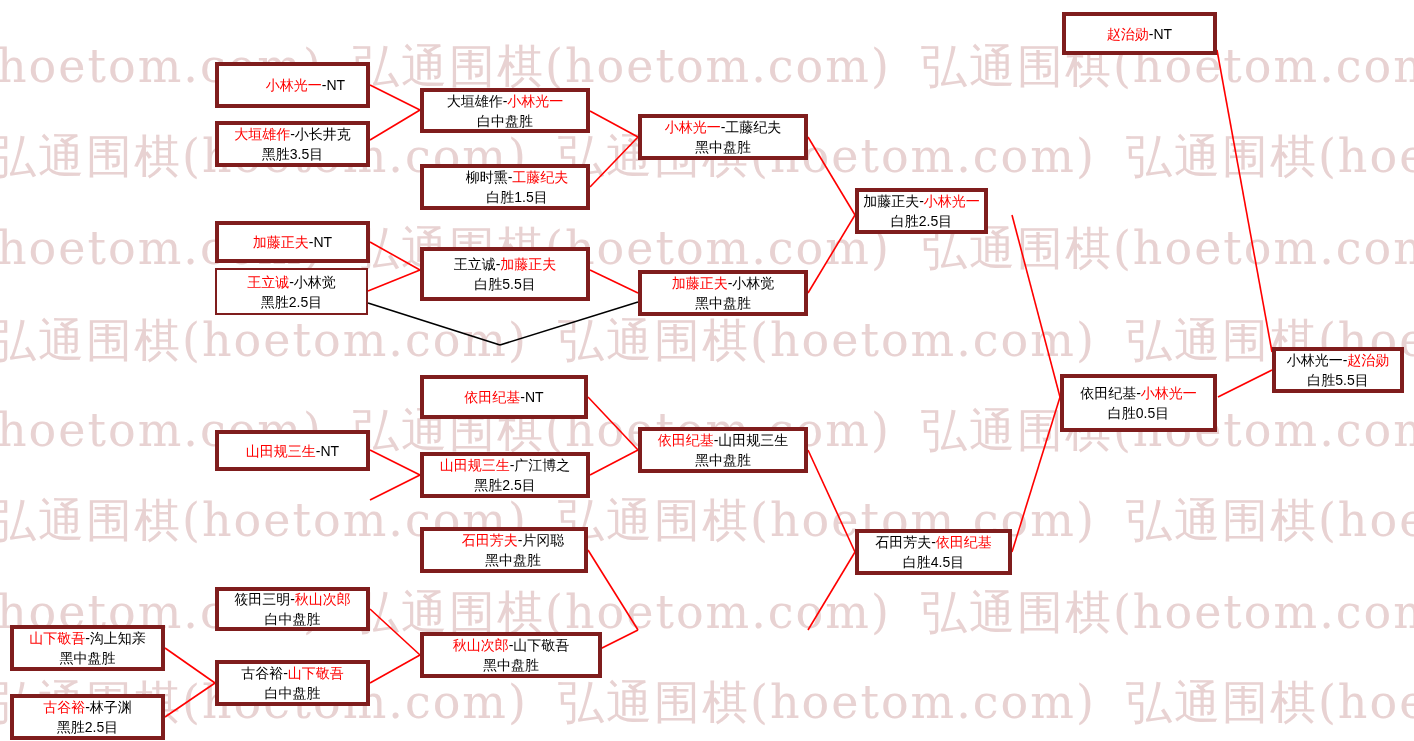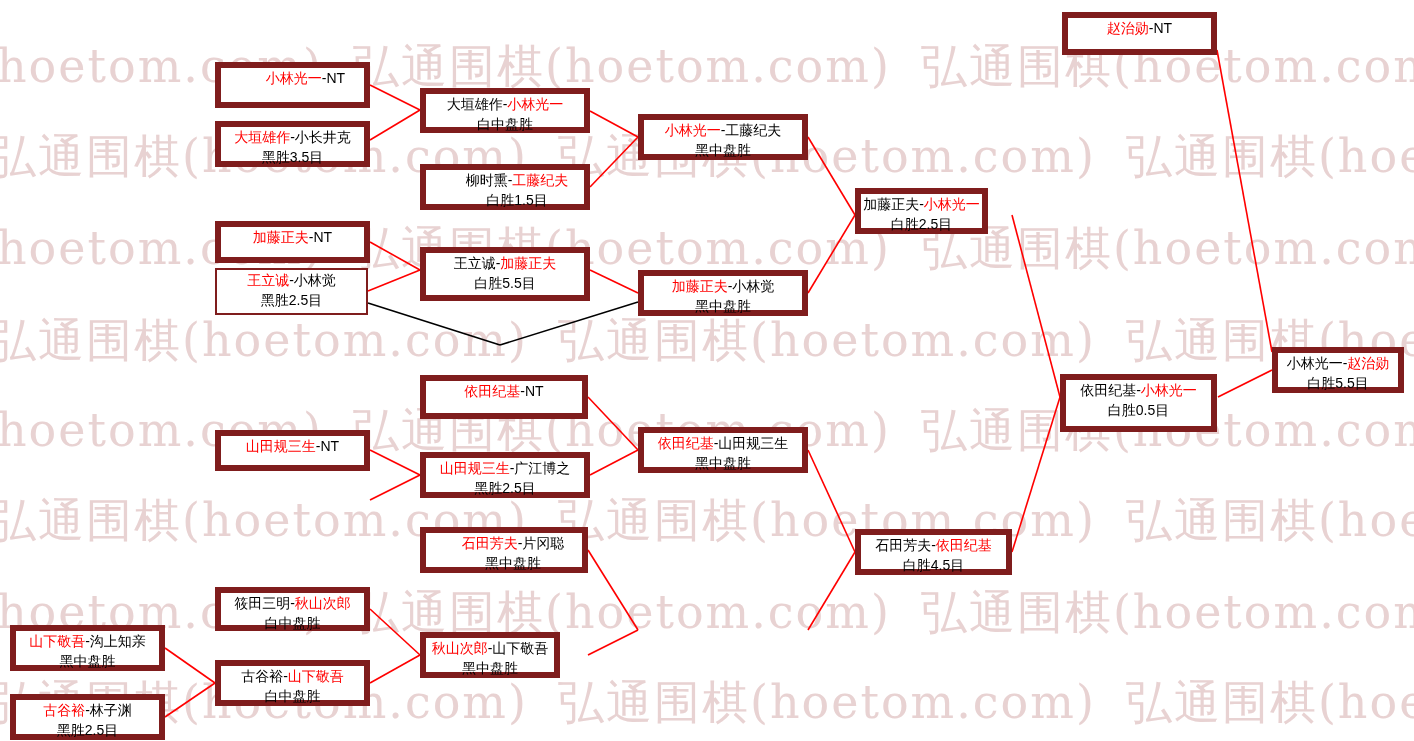--- a/index.html
+++ b/index.html
@@ -23,23 +23,24 @@
     letter-spacing: 2px;
   }
   .wm-row span { margin-right: 30px; }
   
   #wires { position: absolute; left: 0; top: 0; z-index: 1; }
   
   #boxes { position: absolute; inset: 0; z-index: 2; }
   .match {
     position: absolute;
     background: #ffffff;
-    border: 6px solid #7f1d1d;
+    border: 4px solid #7f1d1d;
     display: flex;
     flex-direction: column;
+    justify-content: center;
     align-items: center;
     text-align: center;
     font-size: 14px;
     line-height: 20px;
     color: #000000;
   }
   .match.bold { border-width: 2px; }
   .match .l1 { white-space: nowrap; }
   .match .l2 { white-space: nowrap; }
   .win { color: var(--win, #ff0000); }
@@ -141,21 +142,21 @@
         <div class="l2"></div>
       </div>
       <div class="match" style="left: 420px; top: 452px; width: 170px; height: 46px;">
         <div class="l1"><span></span><span class="win">山田规三生</span><span>-广江博之</span></div>
         <div class="l2">黑胜2.5目</div>
       </div>
       <div class="match" style="left: 420px; top: 527px; width: 168px; height: 46px; padding-left: 18px;">
         <div class="l1"><span></span><span class="win">石田芳夫</span><span>-片冈聪</span></div>
         <div class="l2">黑中盘胜</div>
       </div>
-      <div class="match" style="left: 420px; top: 632px; width: 140px; height: 46px;">
+      <div class="match" style="left: 420px; top: 632px; width: 182px; height: 46px;">
         <div class="l1"><span></span><span class="win">秋山次郎</span><span>-山下敬吾</span></div>
         <div class="l2">黑中盘胜</div>
       </div>
       <div class="match" style="left: 638px; top: 114px; width: 170px; height: 46px;">
         <div class="l1"><span></span><span class="win">小林光一</span><span>-工藤纪夫</span></div>
         <div class="l2">黑中盘胜</div>
       </div>
       <div class="match" style="left: 638px; top: 270px; width: 170px; height: 46px;">
         <div class="l1"><span></span><span class="win">加藤正夫</span><span>-小林觉</span></div>
         <div class="l2">黑中盘胜</div>

